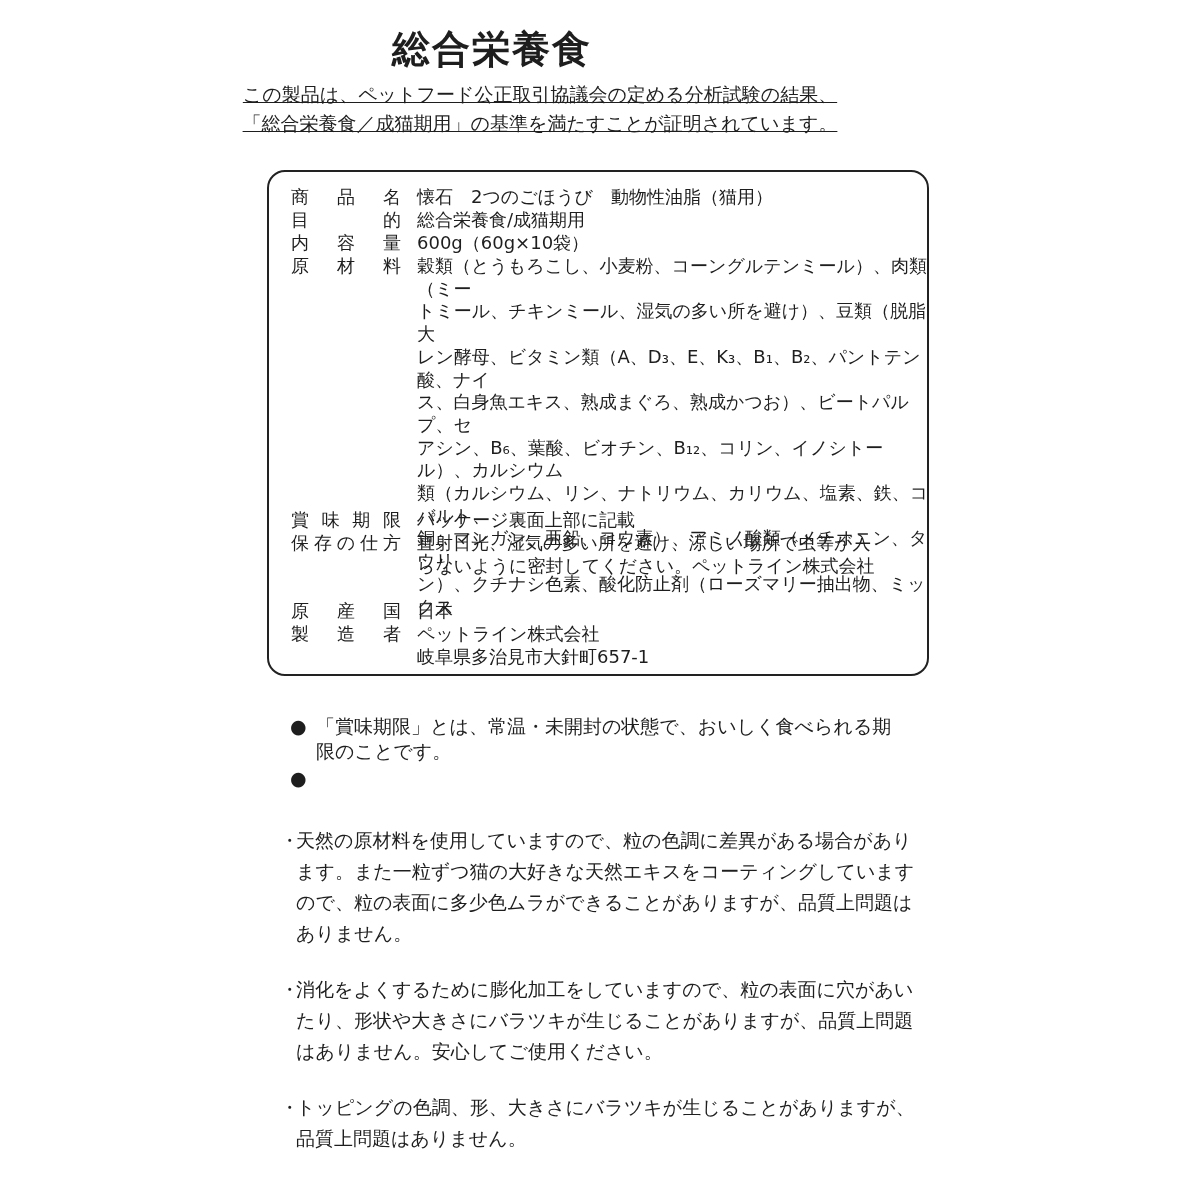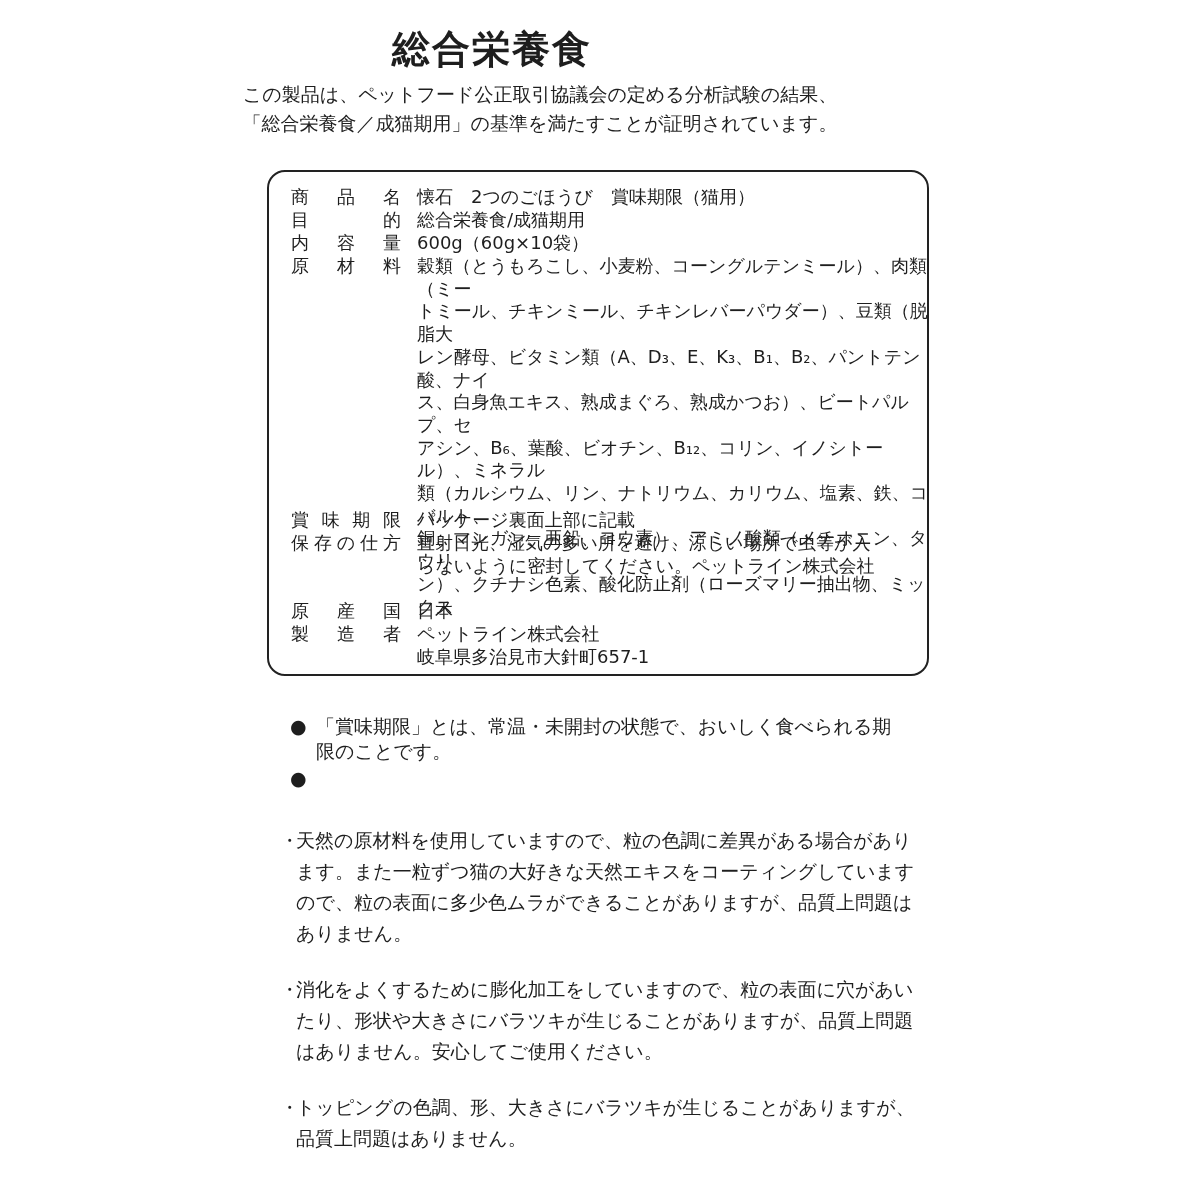--- a/index.html
+++ b/index.html
@@ -7,21 +7,21 @@
     width: 1200px; height: 1200px; position: relative; overflow: hidden;
     color: #1e1e1e;
     font-family: "DejaVu Sans", "Liberation Sans", sans-serif;
   }
   .title {
     position: absolute; top: 24px; left: 0; width: 984px;
     text-align: center; font-size: 38px; font-weight: bold; letter-spacing: 2px;
   }
   .intro {
     position: absolute; top: 80px; left: 0; width: 1080px;
-    text-align: center; font-size: 19px; line-height: 29px;
+    text-align: center; font-size: 19px; line-height: 29px; text-decoration: underline;
   }
   .box {
     position: absolute; left: 267px; top: 170px; width: 662px; height: 506px;
     border: 2px solid #222; border-radius: 18px; box-sizing: border-box;
   }
   .row { position: absolute; left: 22px; font-size: 18px; line-height: 22.7px; }
   .lbl { position: absolute; left: 0; width: 110px; display: flex; justify-content: space-between; }
   .val { position: absolute; left: 126px; width: 520px; }
   .notes { position: absolute; left: 290px; top: 714px; width: 620px; font-size: 19px; line-height: 25px; }
   .note { position: relative; padding-left: 26px; margin-bottom: 2px; }
@@ -41,21 +41,21 @@
 </div>
 
 <div class="box" id="infobox">
     <div class="row" style="top: 14px;">
       <div class="lbl">
         <span>商</span>
         <span>品</span>
         <span>名</span>
       </div>
       <div class="val">
-        <div>懐石　2つのごほうび　賞味期限（猫用）</div>
+        <div>懐石　2つのごほうび　動物性油脂（猫用）</div>
       </div>
     </div>
     <div class="row" style="top: 37px;">
       <div class="lbl">
         <span>目</span>
         <span></span>
         <span>的</span>
       </div>
       <div class="val">
         <div>総合栄養食/成猫期用</div>
@@ -72,24 +72,24 @@
       </div>
     </div>
     <div class="row" style="top: 83px;">
       <div class="lbl">
         <span>原</span>
         <span>材</span>
         <span>料</span>
       </div>
       <div class="val">
         <div>穀類（とうもろこし、小麦粉、コーングルテンミール）、肉類（ミー</div>
-        <div>トミール、チキンミール、チキンレバーパウダー）、豆類（脱脂大</div>
+        <div>トミール、チキンミール、湿気の多い所を避け）、豆類（脱脂大</div>
         <div>レン酵母、ビタミン類（A、D₃、E、K₃、B₁、B₂、パントテン酸、ナイ</div>
         <div>ス、白身魚エキス、熟成まぐろ、熟成かつお）、ビートパルプ、セ</div>
-        <div>アシン、B₆、葉酸、ビオチン、B₁₂、コリン、イノシトール）、ミネラル</div>
+        <div>アシン、B₆、葉酸、ビオチン、B₁₂、コリン、イノシトール）、カルシウム</div>
         <div>類（カルシウム、リン、ナトリウム、カリウム、塩素、鉄、コバルト、</div>
         <div>銅、マンガン、亜鉛、ヨウ素）、アミノ酸類（メチオニン、タウリ</div>
         <div>ン）、クチナシ色素、酸化防止剤（ローズマリー抽出物、ミックス</div>
       </div>
     </div>
     <div class="row" style="top: 337px;">
       <div class="lbl">
         <span>賞</span>
         <span>味</span>
         <span>期</span>

